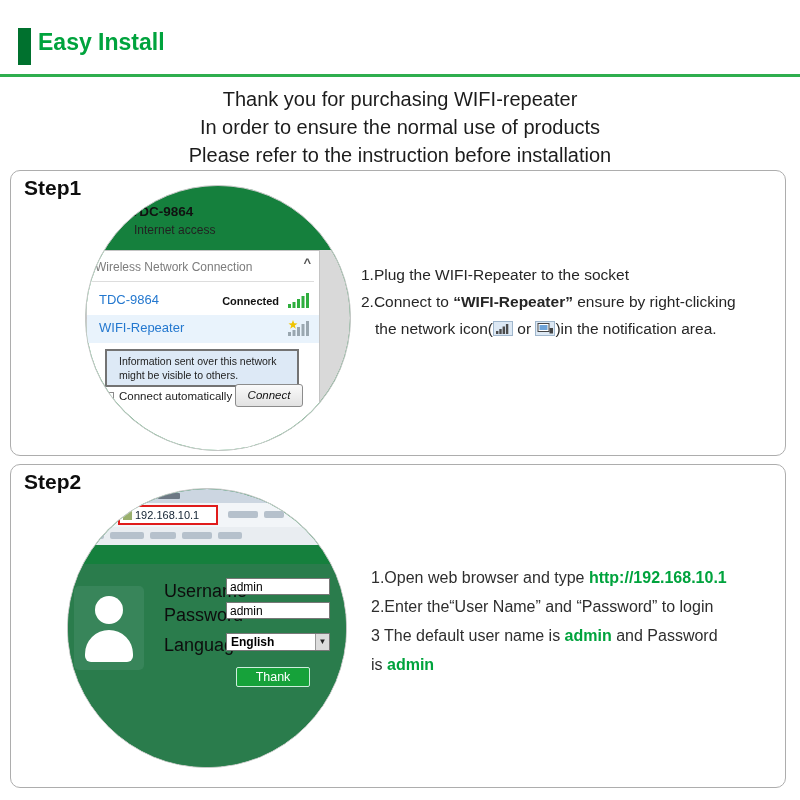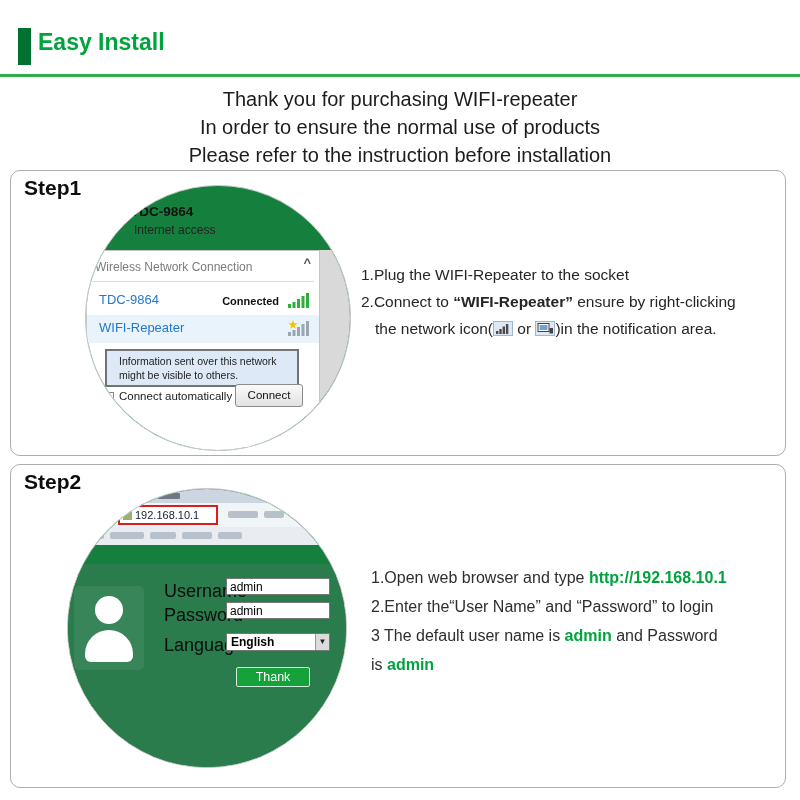--- a/index.html
+++ b/index.html
@@ -42,21 +42,21 @@
   .pp-status { position:absolute; right:40px; top:8px; font-size:11px; font-weight:700; color:#111; }
   .pp-sig  { position:absolute; right:9px; top:5px; }
   .pp-info { position:absolute; left:18px; top:98px; width:194px; height:38px;
              background:#dde9f6; border:2px solid #737373; font-size:10.5px; line-height:14px;
              padding:3px 12px; color:#222; }
   .pp-check { position:absolute; left:16px; top:141px; width:11px; height:11px;
               border:1px solid #8a8a8a; background:#fff; }
   .pp-auto  { position:absolute; left:32px; top:139px; font-size:11.5px; color:#1a1a1a; }
   .pp-connect { position:absolute; left:148px; top:133px; width:68px; height:23px;
                 background:linear-gradient(#fafafa,#e2e2e2); border:1px solid #8c8c8c; border-radius:3px;
-                font-size:11.5px; text-align:center; line-height:21px; color:#111; }
+                font-size:11.5px; text-align:center; line-height:21px; color:#111;font-style:italic; }
   .scrollband { position:absolute; left:234px; top:64px; width:34px; height:202px; background:#d9d9d9; }
 
   
   .s1-text { position:absolute; left:350px; top:90px; font-size:15.5px; font-weight:500;
              line-height:27px; color:#262626; }
   .s1-ind  { padding-left:14px; }
   .strong  { font-weight:700; }
   .icon-inline { display:inline-block; vertical-align:-2px; }
 
   

